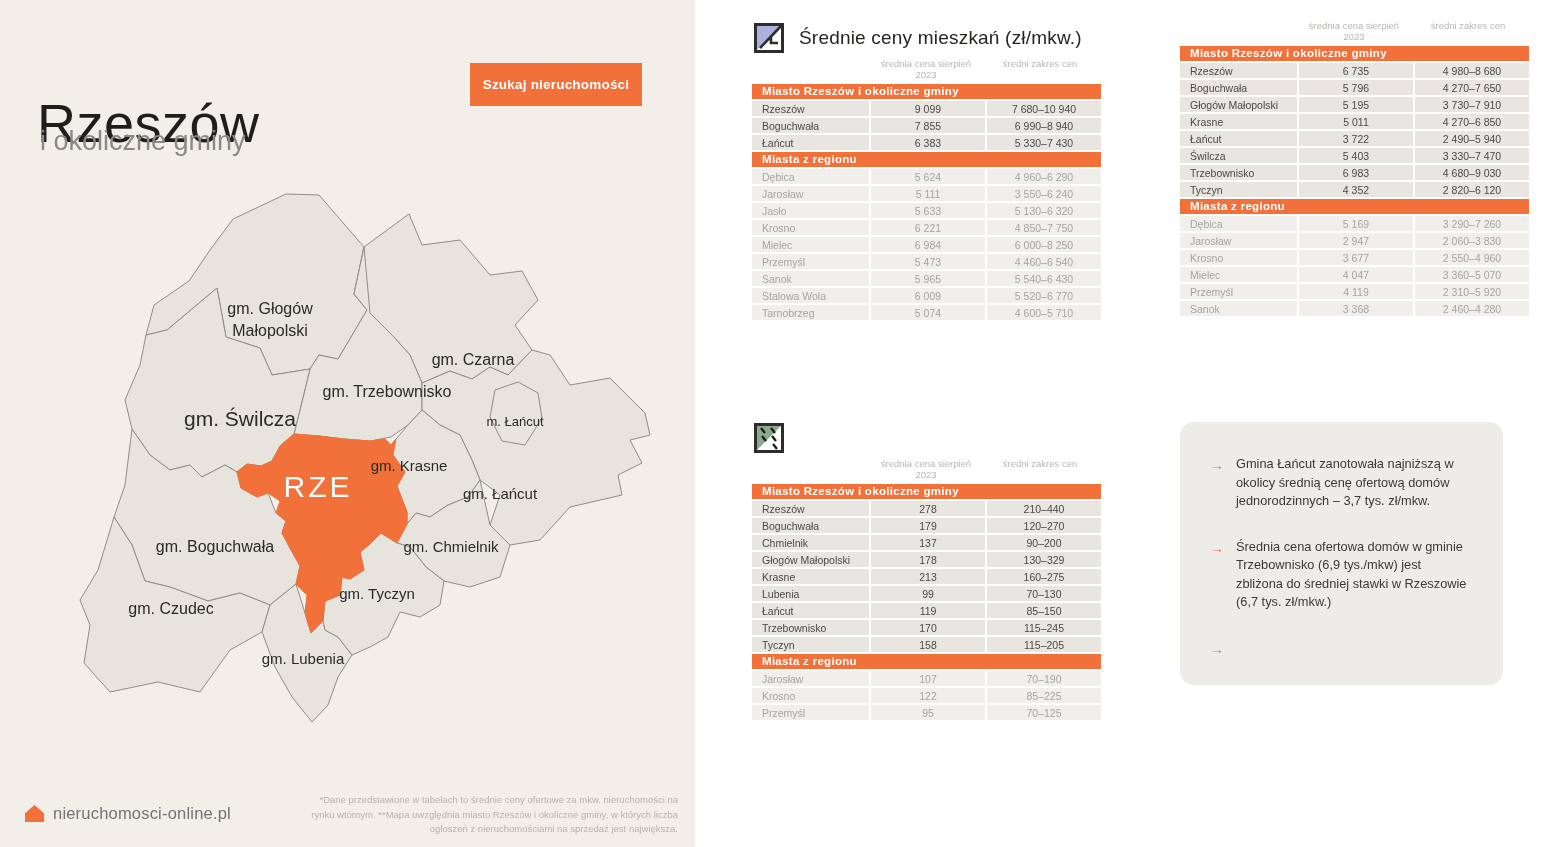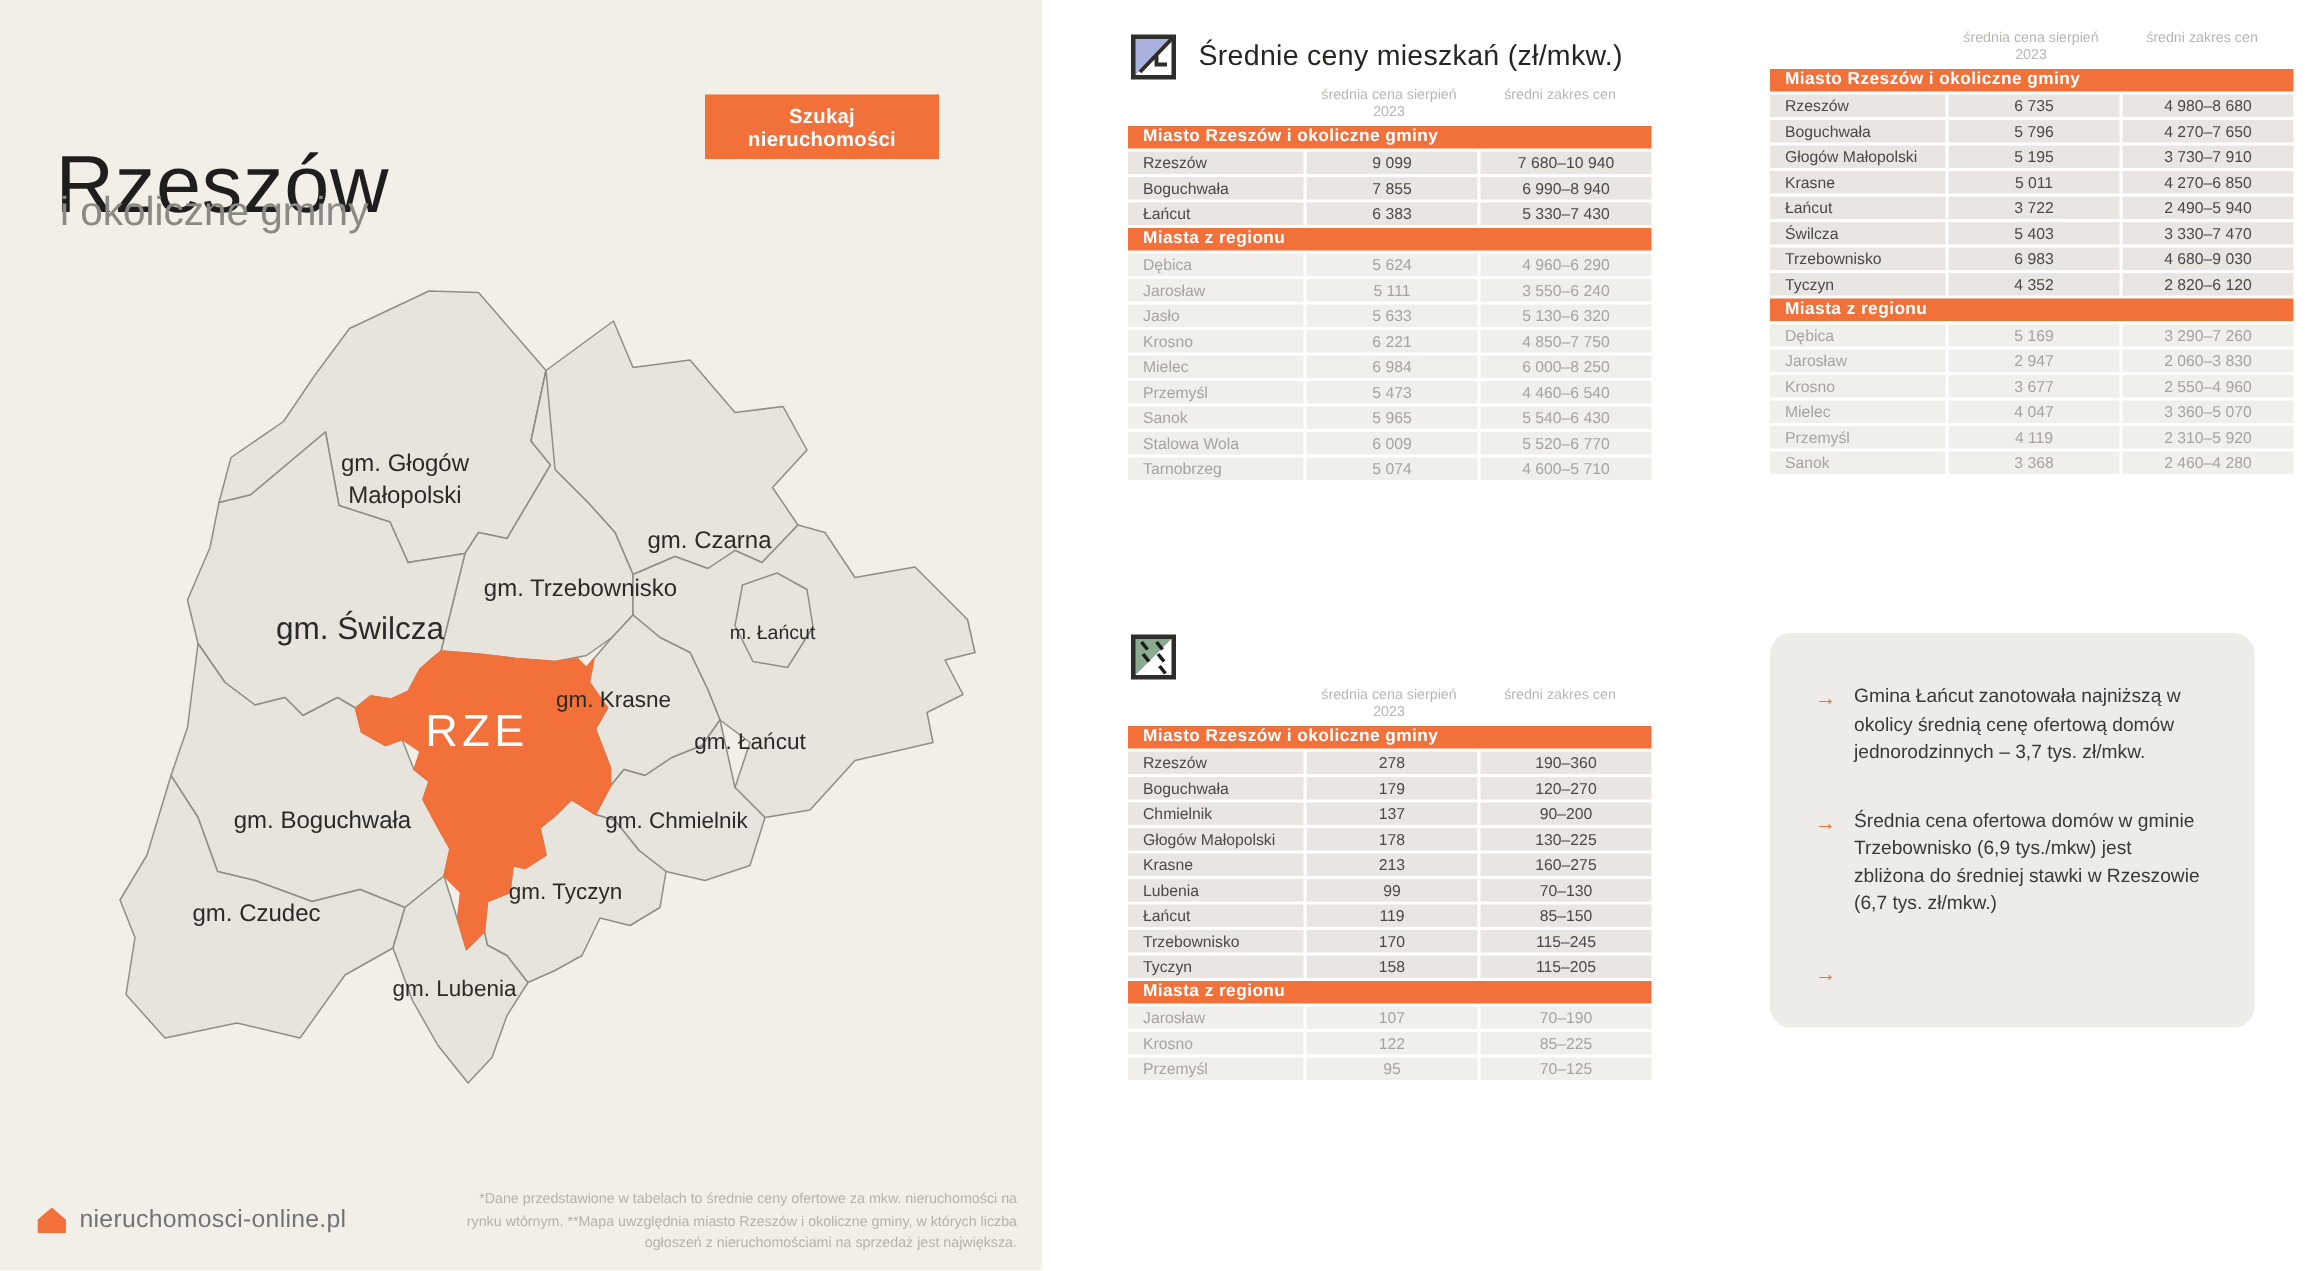--- a/index.html
+++ b/index.html
@@ -7,21 +7,21 @@
     width:1543px;height:847px;position:relative;overflow:hidden;
     background:#ffffff;
     font-family:"Liberation Sans", sans-serif;
     -webkit-font-smoothing:antialiased;
   }
   
   .left-panel{position:absolute;left:0;top:0;width:695px;height:847px;background:#F2EFE9;}
   .big-title{position:absolute;left:37px;top:56px;font-size:54px;font-weight:500;color:#1f1e1c;letter-spacing:.5px;}
   .sub-title{position:absolute;left:40px;top:126px;font-size:27px;font-weight:400;color:#8b8984;}
   .search-btn{
-    position:absolute;left:470px;top:63px;width:156px;height:43px;
+    position:absolute;left:470px;top:63px;width:172px;height:43px;
     background:#F2703A;color:#fff;border:none;font-family:inherit;
     font-size:13.5px;font-weight:700;letter-spacing:.2px;cursor:pointer;
     display:flex;align-items:center;justify-content:center;
   }
   .map-wrap{position:absolute;left:70px;top:185px;width:600px;height:560px;}
   .map-wrap svg{width:100%;height:100%;display:block;}
   .region{fill:#E7E4DD;stroke:#8F8D88;stroke-width:1;stroke-linejoin:round;}
   .region.hl{fill:#F2703A;stroke:#F2703A;}
   .maplbl{fill:#2b2a27;text-anchor:middle;dominant-baseline:middle;}
   .maplbl.white{fill:#ffffff;letter-spacing:3px;}
@@ -234,30 +234,30 @@
     </div>
     <div class="t-cols">
       <span></span>
       <span>średnia cena sierpień 2023</span>
       <span>średni zakres cen</span>
     </div>
     <div class="t-grid">
         <div class="sec">Miasto Rzeszów i okoliczne gminy</div>
         <div class="c name">Rzeszów</div>
         <div class="c num">278</div>
-        <div class="c num">190–360</div>
+        <div class="c num">210–440</div>
         <div class="c name">Boguchwała</div>
         <div class="c num">179</div>
         <div class="c num">120–270</div>
         <div class="c name">Chmielnik</div>
         <div class="c num">137</div>
         <div class="c num">90–200</div>
         <div class="c name">Głogów Małopolski</div>
         <div class="c num">178</div>
-        <div class="c num">130–225</div>
+        <div class="c num">130–329</div>
         <div class="c name">Krasne</div>
         <div class="c num">213</div>
         <div class="c num">160–275</div>
         <div class="c name">Lubenia</div>
         <div class="c num">99</div>
         <div class="c num">70–130</div>
         <div class="c name">Łańcut</div>
         <div class="c num">119</div>
         <div class="c num">85–150</div>
         <div class="c name">Trzebownisko</div>

